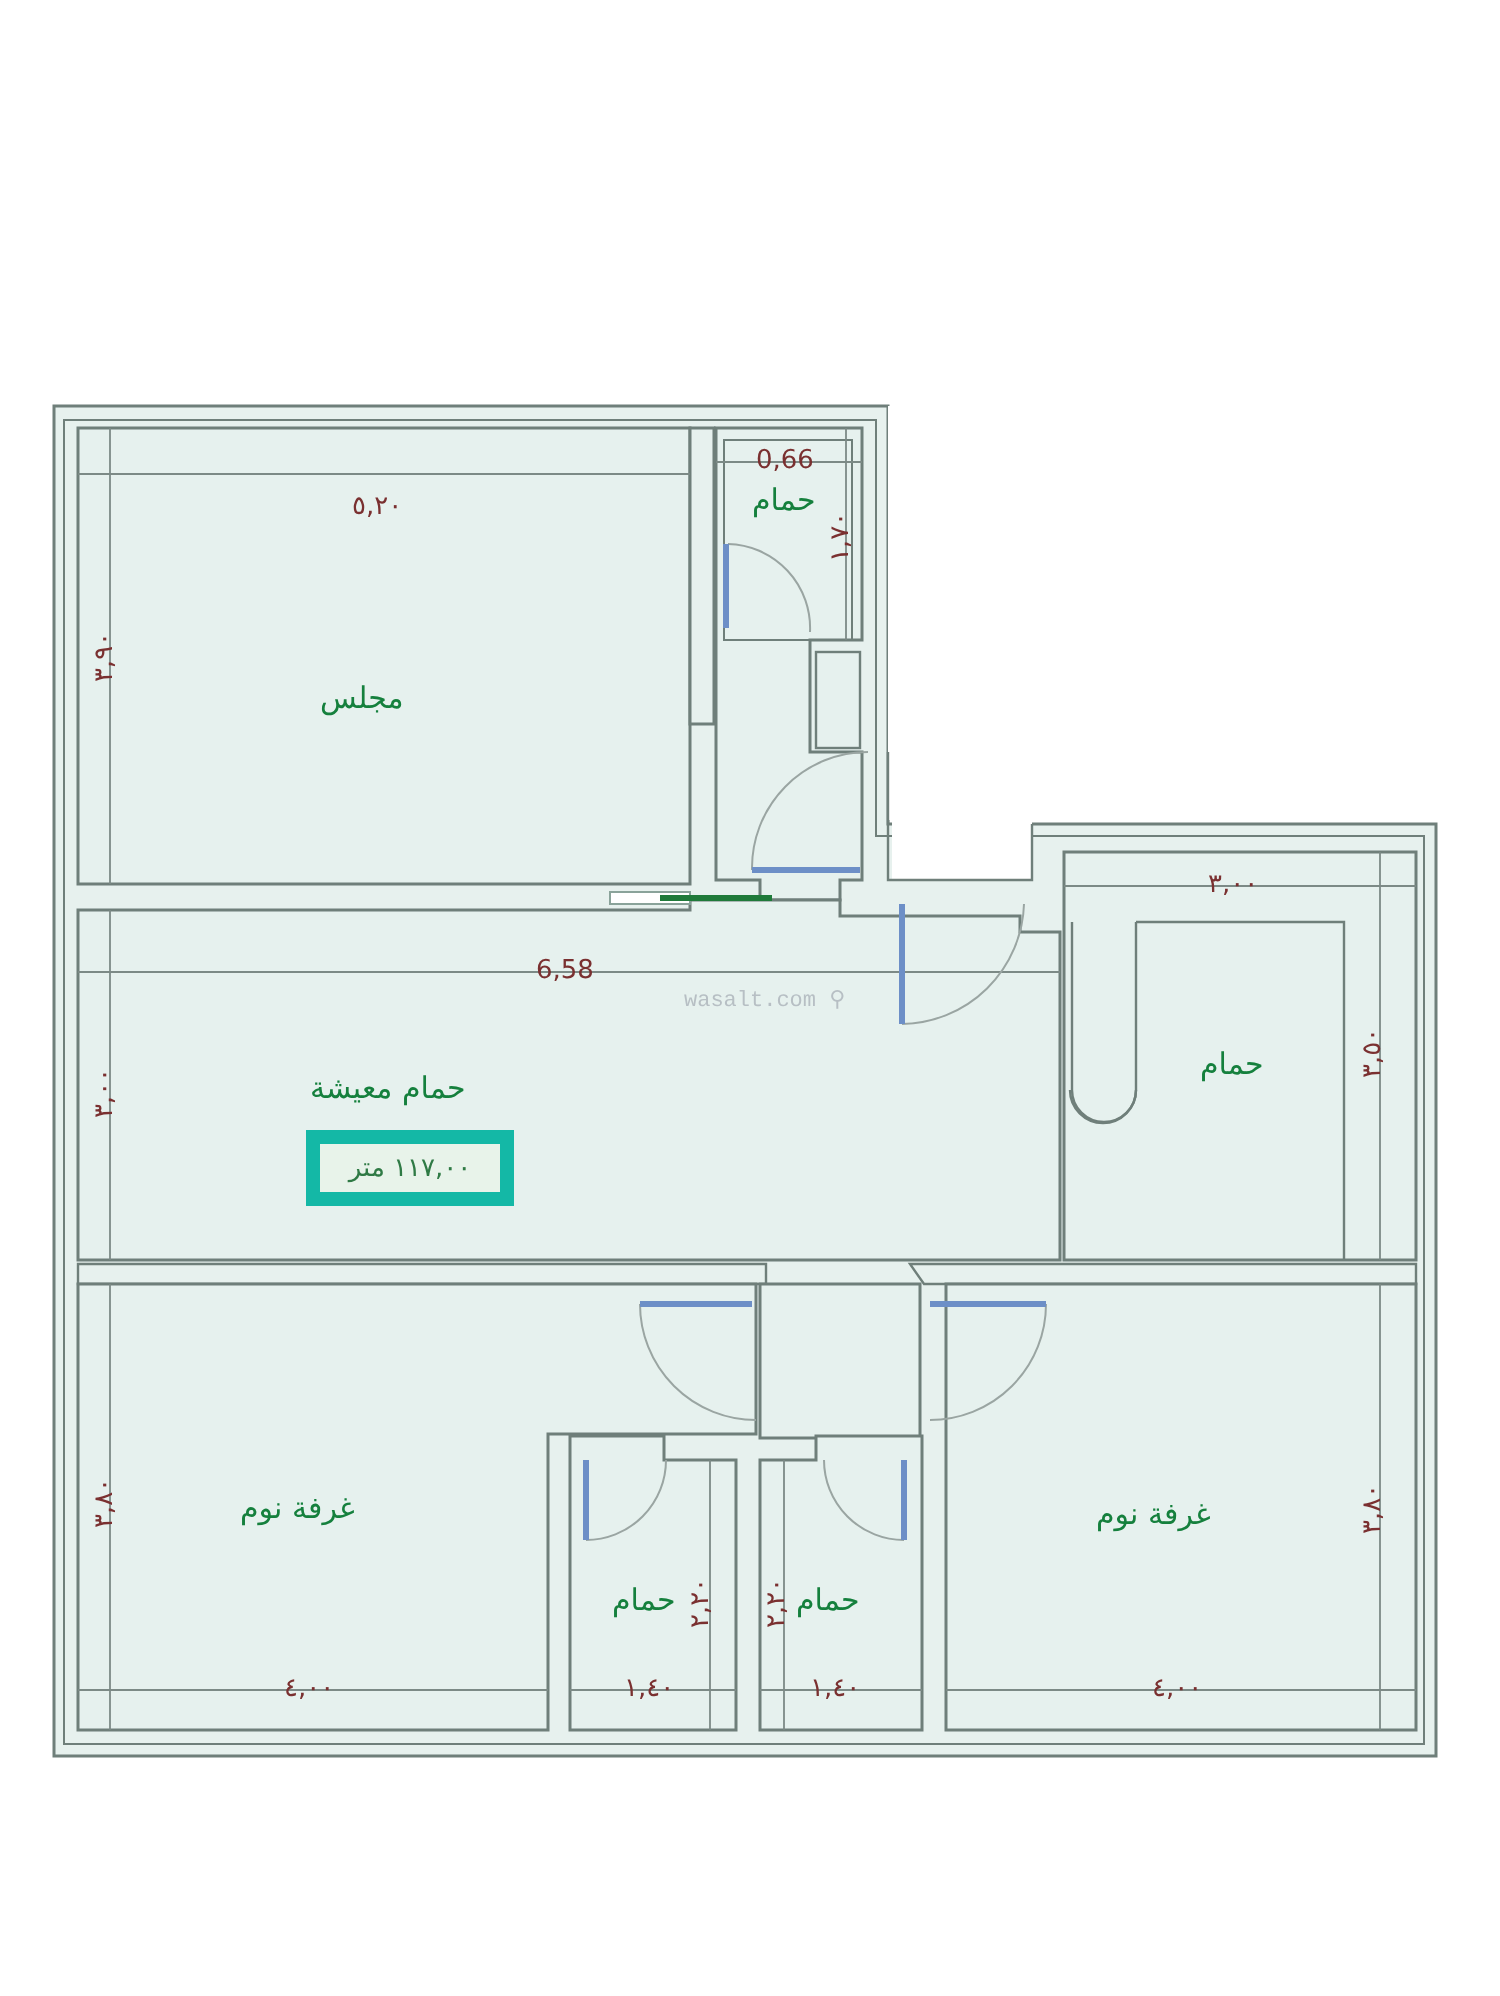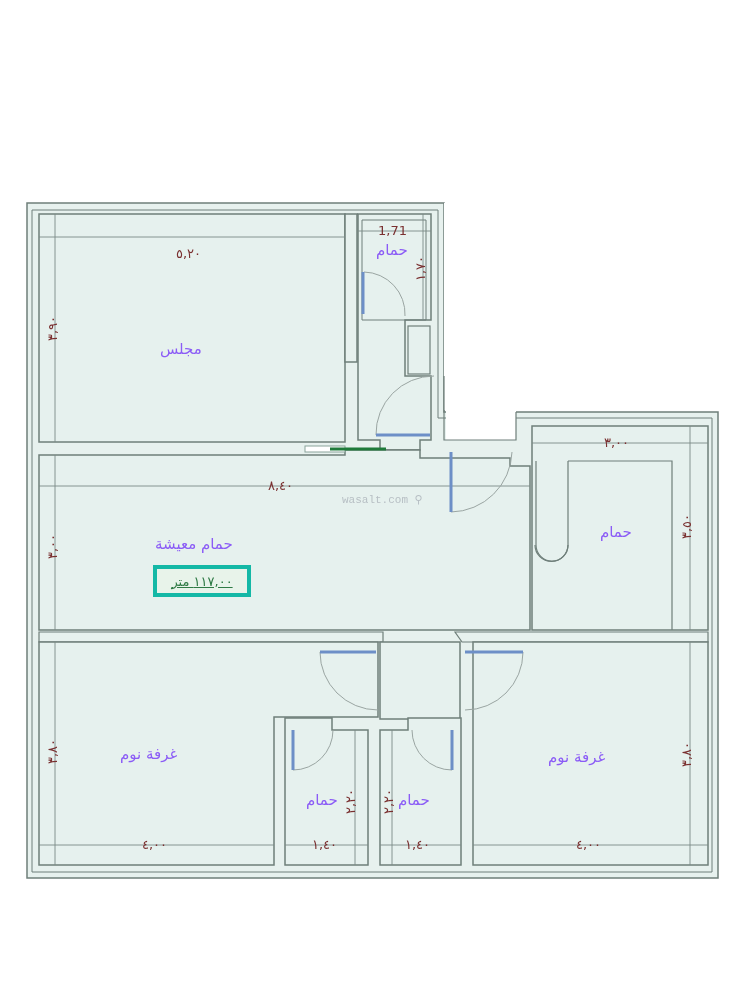--- a/index.html
+++ b/index.html
@@ -1,27 +1,27 @@
 <!DOCTYPE html>
 <html><head>
   <meta charset="utf-8">
   <style>
     html, body { margin: 0; padding: 0; background: #ffffff; }
     body { width: 750px; height: 998px; position: relative; overflow: hidden;
            font-family: "DejaVu Sans", sans-serif; }
     #plan { position: absolute; left: 0; top: 0; width: 750px; height: 998px; }
-    .lbl { position: absolute; color: #8b5cf6; font-family: "DejaVu Sans", sans-serif;
+    .lbl { position: absolute; color: #15803d; font-family: "DejaVu Sans", sans-serif;
            font-size: 15px; white-space: nowrap; direction: rtl; line-height: 1; }
     .dim { position: absolute; color: #7a3030; font-family: "DejaVu Sans", sans-serif;
            font-size: 13px; white-space: nowrap; line-height: 1; background: transparent; }
     .dim.v { transform: rotate(-90deg); transform-origin: center center; }
     .area-box { position: absolute; left: 153px; top: 565px; width: 90px; height: 24px;
-                border: 4px solid #14b8a6; background: #e8f3ea; color: #2f7a45;
+                border: 7px solid #14b8a6; background: #e8f3ea; color: #2f7a45;
                 font-size: 13px; display: flex; align-items: center; justify-content: center;
-                direction: rtl; font-family: "DejaVu Sans", sans-serif; text-decoration: underline; }
+                direction: rtl; font-family: "DejaVu Sans", sans-serif; }
     .watermark { position: absolute; left: 342px; top: 493px; color: #b7bfc4;
                  font-size: 11px; font-family: Liberation Mono, monospace; }
   </style>
 </head>
 <body>
 
 <svg id="plan" viewBox="0 0 750 998" xmlns="http://www.w3.org/2000/svg">
 
   <g fill="#e7f1ee" stroke="#6f7f7a" stroke-width="1.5">
     <path d="M27 203 H444 V412 H718 V878 H27 Z"></path>
@@ -108,23 +108,23 @@
 <div class="lbl" style="left:120px;top:747px;">غرفة نوم</div>
 <div class="lbl" style="left:306px;top:793px;">حمام</div>
 <div class="lbl" style="left:398px;top:793px;">حمام</div>
 <div class="lbl" style="left:548px;top:750px;">غرفة نوم</div>
 
 <div class="area-box">١١٧,٠٠ متر</div>
 <div class="watermark">wasalt.com ⚲</div>
 
 <div class="dim" style="left:176px;top:216px;margin-top:31px;">٥,٢٠</div>
 <div class="dim v" style="left:40px;top:322px;">٣,٩٠</div>
-<div class="dim" style="left:378px;top:224px;">1,71</div>
+<div class="dim" style="left:378px;top:224px;">0,66</div>
 <div class="dim v" style="left:408px;top:262px;">١,٧٠</div>
-<div class="dim" style="left:268px;top:479px;">٨,٤٠</div>
+<div class="dim" style="left:268px;top:479px;">6,58</div>
 <div class="dim v" style="left:40px;top:540px;">٣,٠٠</div>
 <div class="dim" style="left:604px;top:436px;">٣,٠٠</div>
 <div class="dim v" style="left:674px;top:520px;">٣,٥٠</div>
 <div class="dim" style="left:142px;top:838px;">٤,٠٠</div>
 <div class="dim v" style="left:40px;top:745px;">٣,٨٠</div>
 <div class="dim" style="left:312px;top:838px;">١,٤٠</div>
 <div class="dim v" style="left:338px;top:795px;">٢,٢٠</div>
 <div class="dim" style="left:405px;top:838px;">١,٤٠</div>
 <div class="dim v" style="left:376px;top:795px;">٢,٢٠</div>
 <div class="dim" style="left:576px;top:838px;">٤,٠٠</div>

